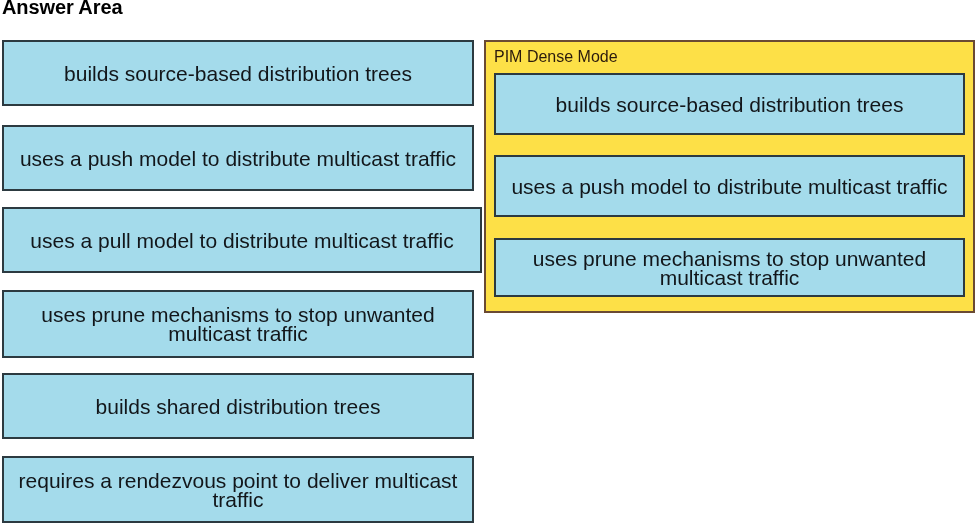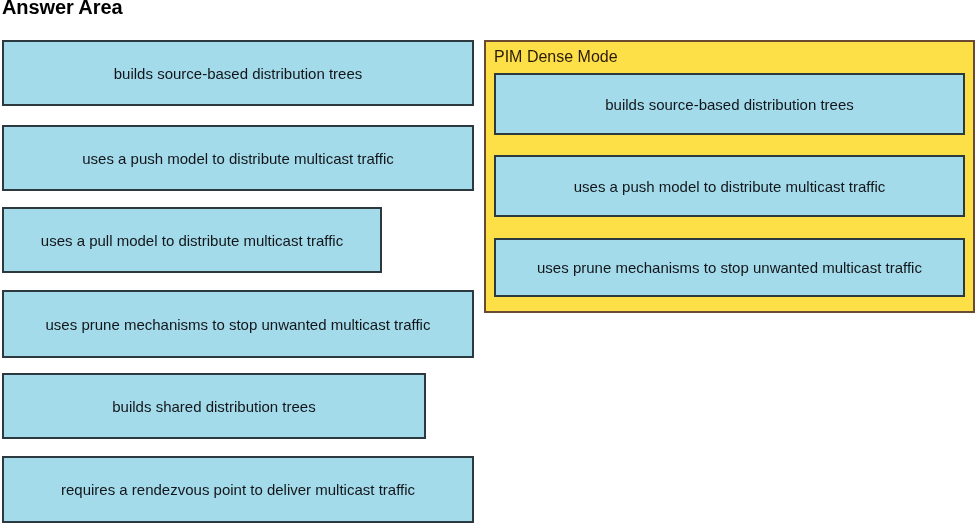--- a/index.html
+++ b/index.html
@@ -31,21 +31,21 @@
   
   .tile {
     position: absolute;
     box-sizing: border-box;
     background: #a4dbeb;
     border: 2px solid #2c3a40;
     display: flex;
     align-items: center;
     justify-content: center;
     text-align: center;
-    font-size: 15px;
+    font-size: 21px;
     line-height: 19px;
     color: #12161a;
     padding: 2px 8px;
   }
   .tile .tile-text {
     display: block;
     width: 100%;
   }
 
   
@@ -89,29 +89,29 @@
 <div id="pool">
 
   <div class="tile" style="left:2px; top:40px; width:472px; height:66px;">
     <span class="tile-text">builds source-based distribution trees</span>
   </div>
 
   <div class="tile" style="left:2px; top:125px; width:472px; height:66px;">
     <span class="tile-text">uses a push model to distribute multicast traffic</span>
   </div>
 
-  <div class="tile" style="left:2px; top:207px; width:380px; height:66px;">
+  <div class="tile" style="left:2px; top:207px; width:480px; height:66px;">
     <span class="tile-text">uses a pull model to distribute multicast traffic</span>
   </div>
 
   <div class="tile" style="left:2px; top:290px; width:472px; height:68px;">
     <span class="tile-text">uses prune mechanisms to stop unwanted multicast traffic</span>
   </div>
 
-  <div class="tile" style="left:2px; top:373px; width:424px; height:66px;">
+  <div class="tile" style="left:2px; top:373px; width:472px; height:66px;">
     <span class="tile-text">builds shared distribution trees</span>
   </div>
 
   <div class="tile" style="left:2px; top:456px; width:472px; height:67px;justify-content:center;">
     <span class="tile-text">requires a rendezvous point to deliver multicast traffic</span>
   </div>
 
 </div>
 
 <div id="answer-panel">

